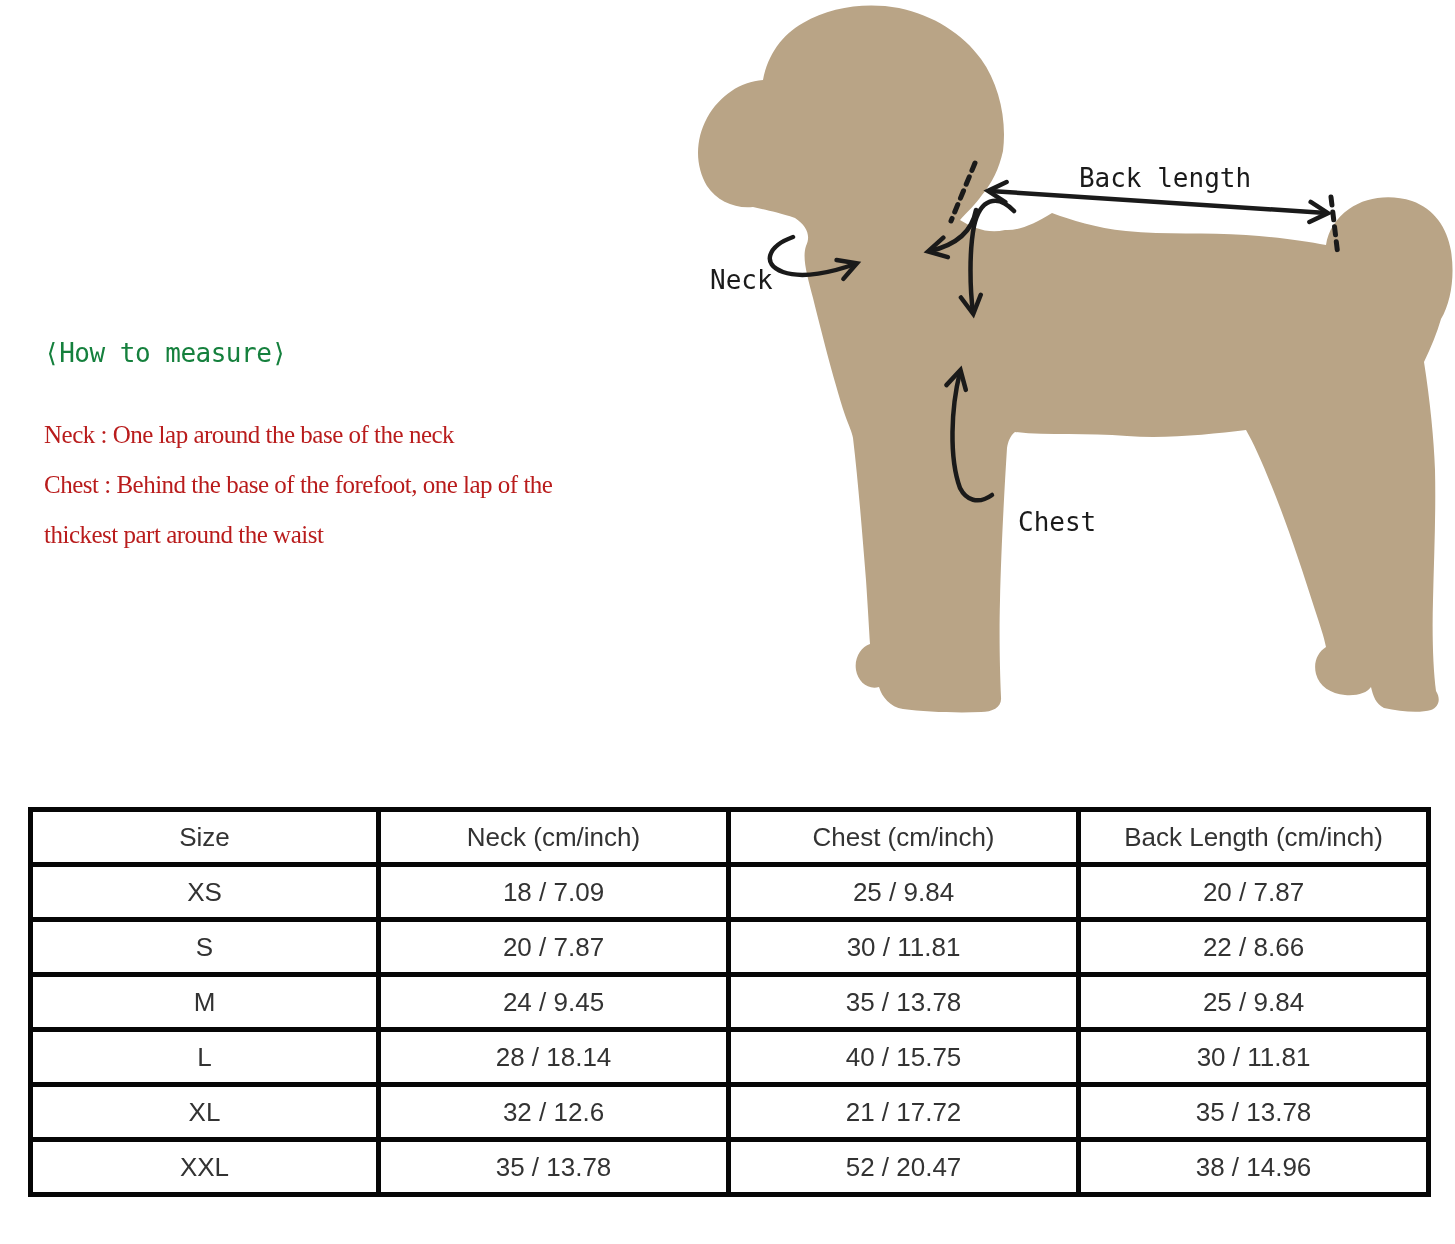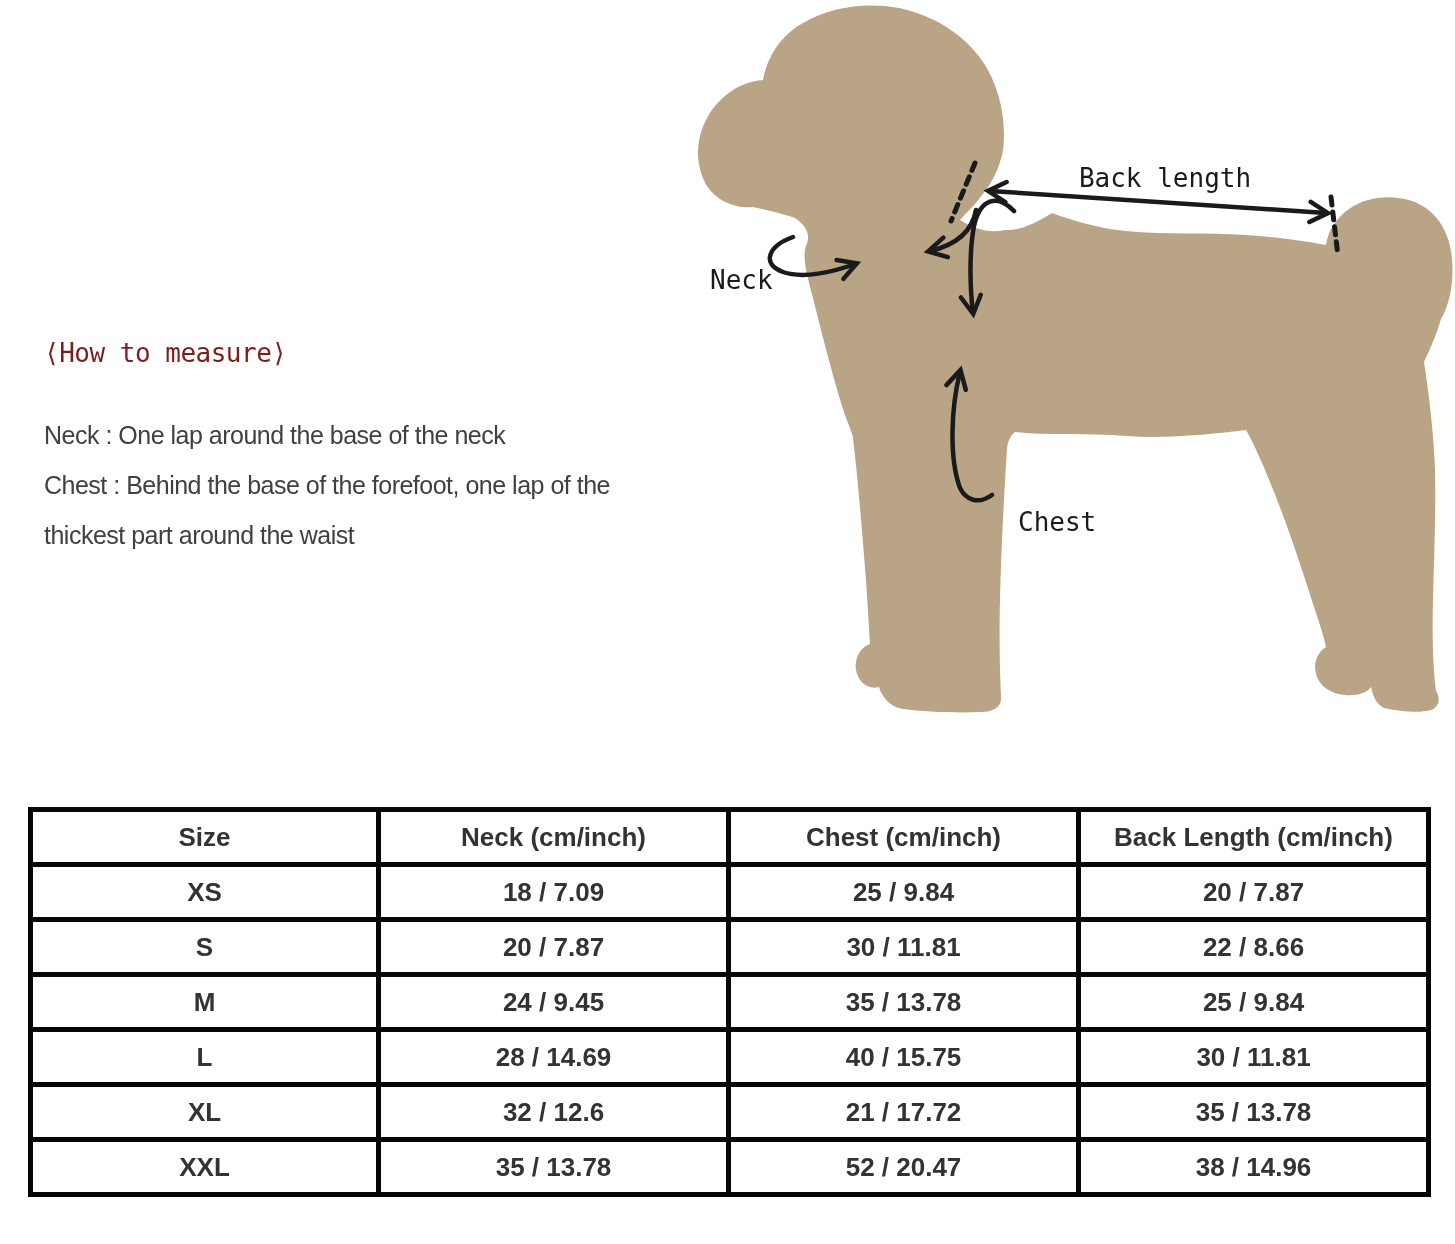--- a/index.html
+++ b/index.html
@@ -10,37 +10,37 @@
   
   .dog-svg{position:absolute;left:685px;top:0;width:770px;height:770px;}
   .svg-label{
     font-family:"DejaVu Sans Mono","DejaVu Sans",monospace;
     font-size:26px;fill:#1a1a1a;
   }
   
   .howto-title{
     position:absolute;left:44px;top:338px;
     font-family:"DejaVu Sans Mono","DejaVu Sans",monospace;
-    font-size:26px;color:#7f1d1d;letter-spacing:-0.5px;white-space:nowrap;
+    font-size:26px;color:#15803d;letter-spacing:-0.5px;white-space:nowrap;
   }
   .howto-lines{
     position:absolute;left:44px;top:410px;
-    font-family:Liberation Sans, sans-serif;
-    font-size:25px;line-height:50px;color:#404040;letter-spacing:-0.5px;
+    font-family:Liberation Serif, serif;
+    font-size:25px;line-height:50px;color:#b91c1c;letter-spacing:-0.5px;
   }
   .howto-lines div{white-space:nowrap;}
   
   table.size-table{
     position:absolute;left:28px;top:807px;width:1398px;
     border-collapse:collapse;table-layout:fixed;
     font-family:"Liberation Sans",sans-serif;font-size:26px;color:#333333;
   }
   table.size-table th,table.size-table td{
     border:5px solid #060606;height:50px;padding:0;
-    text-align:center;vertical-align:middle;font-weight:700;
+    text-align:center;vertical-align:middle;font-weight:400;
   }
 </style>
 </head>
 <body>
 
 <svg class="dog-svg" viewBox="0 0 770 770" aria-hidden="true">
   <defs>
     <marker id="ah" viewBox="0 0 26 26" markerUnits="userSpaceOnUse" markerWidth="26" markerHeight="26" refX="19" refY="13" orient="auto-start-reverse">
       <path d="M3 3 L21 13 L3 23" fill="none" stroke="#1a1a1a" stroke-width="4.5" stroke-linecap="round"></path>
     </marker>
@@ -148,21 +148,21 @@
         <td>22 / 8.66</td>
       </tr>
       <tr>
         <td>M</td>
         <td>24 / 9.45</td>
         <td>35 / 13.78</td>
         <td>25 / 9.84</td>
       </tr>
       <tr>
         <td>L</td>
-        <td>28 / 14.69</td>
+        <td>28 / 18.14</td>
         <td>40 / 15.75</td>
         <td>30 / 11.81</td>
       </tr>
       <tr>
         <td>XL</td>
         <td>32 / 12.6</td>
         <td>21 / 17.72</td>
         <td>35 / 13.78</td>
       </tr>
       <tr>

